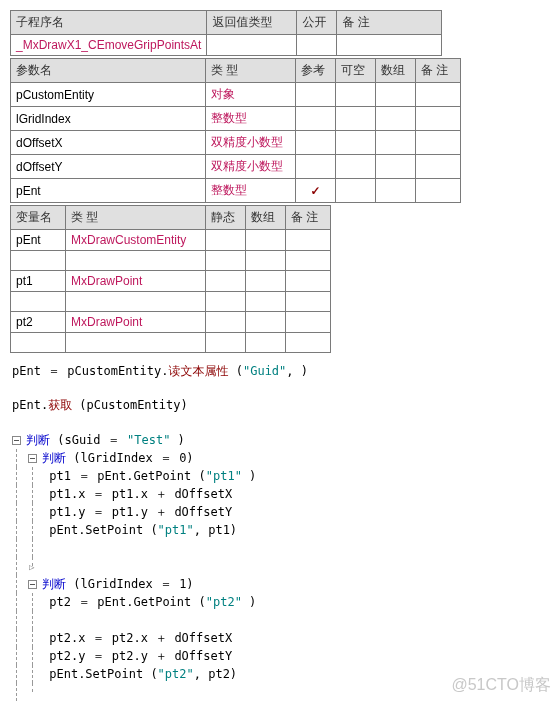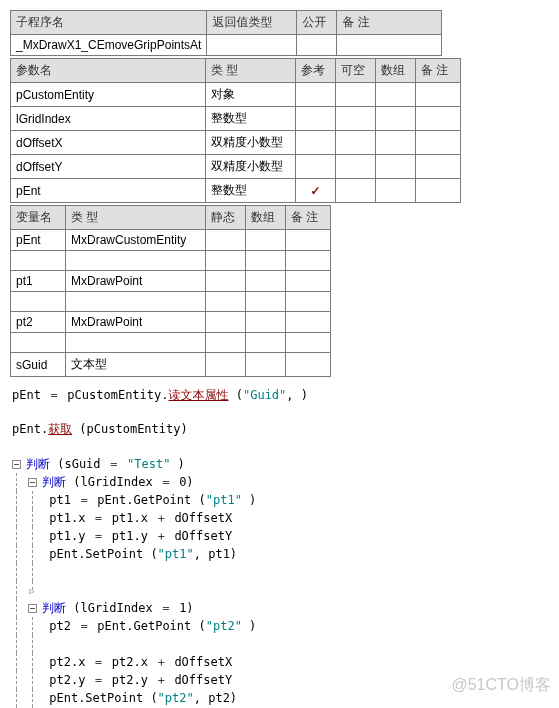--- a/index.html
+++ b/index.html
@@ -22,31 +22,31 @@
       padding: 3px 5px;
       text-align: left;
       height: 20px;
       vertical-align: middle;
     }
     th {
       background: #e0e0e0;
       font-weight: normal;
       color: #333;
     }
-    .link-blue { color: #000000; }
+    .link-blue { color: #be185d; }
     .check { color: #8b0000; font-weight: bold; text-align: center; }
     .code-section {
       font-family: "SimSun", monospace;
       line-height: 1.8;
       margin-top: 8px;
       padding-left: 2px;
     }
     .kw { color: #0000cc; }
     .str { color: #008080; }
-    .method { color: #8b0000; text-decoration: underline; }
+    .method { color: #8b0000; }
     .tree-block {
       margin-top: 15px;
     }
     .tree-line {
       display: flex;
       align-items: center;
       height: 18px;
       white-space: pre;
     }
     .tree-gutter {
@@ -225,27 +225,20 @@
         <td></td>
         <td></td>
       </tr>
   <tr>
         <td></td>
         <td></td>
         <td></td>
         <td></td>
         <td></td>
       </tr>
-  <tr>
-        <td>sGuid</td>
-        <td class="link-blue">文本型</td>
-        <td></td>
-        <td></td>
-        <td></td>
-      </tr>
 </tbody>
   </table>
 
 <div class="code-section">
   <div class="mono">
     <span>pEnt ＝ pCustomEntity.</span><span class="method">读文本属性</span><span> (</span><span class="str">"Guid"</span><span>, )</span>
   </div>
   <div style="height:12px"></div>
   <div class="mono">
     <span>pEnt.</span><span class="method">获取</span><span> (pCustomEntity)</span>

